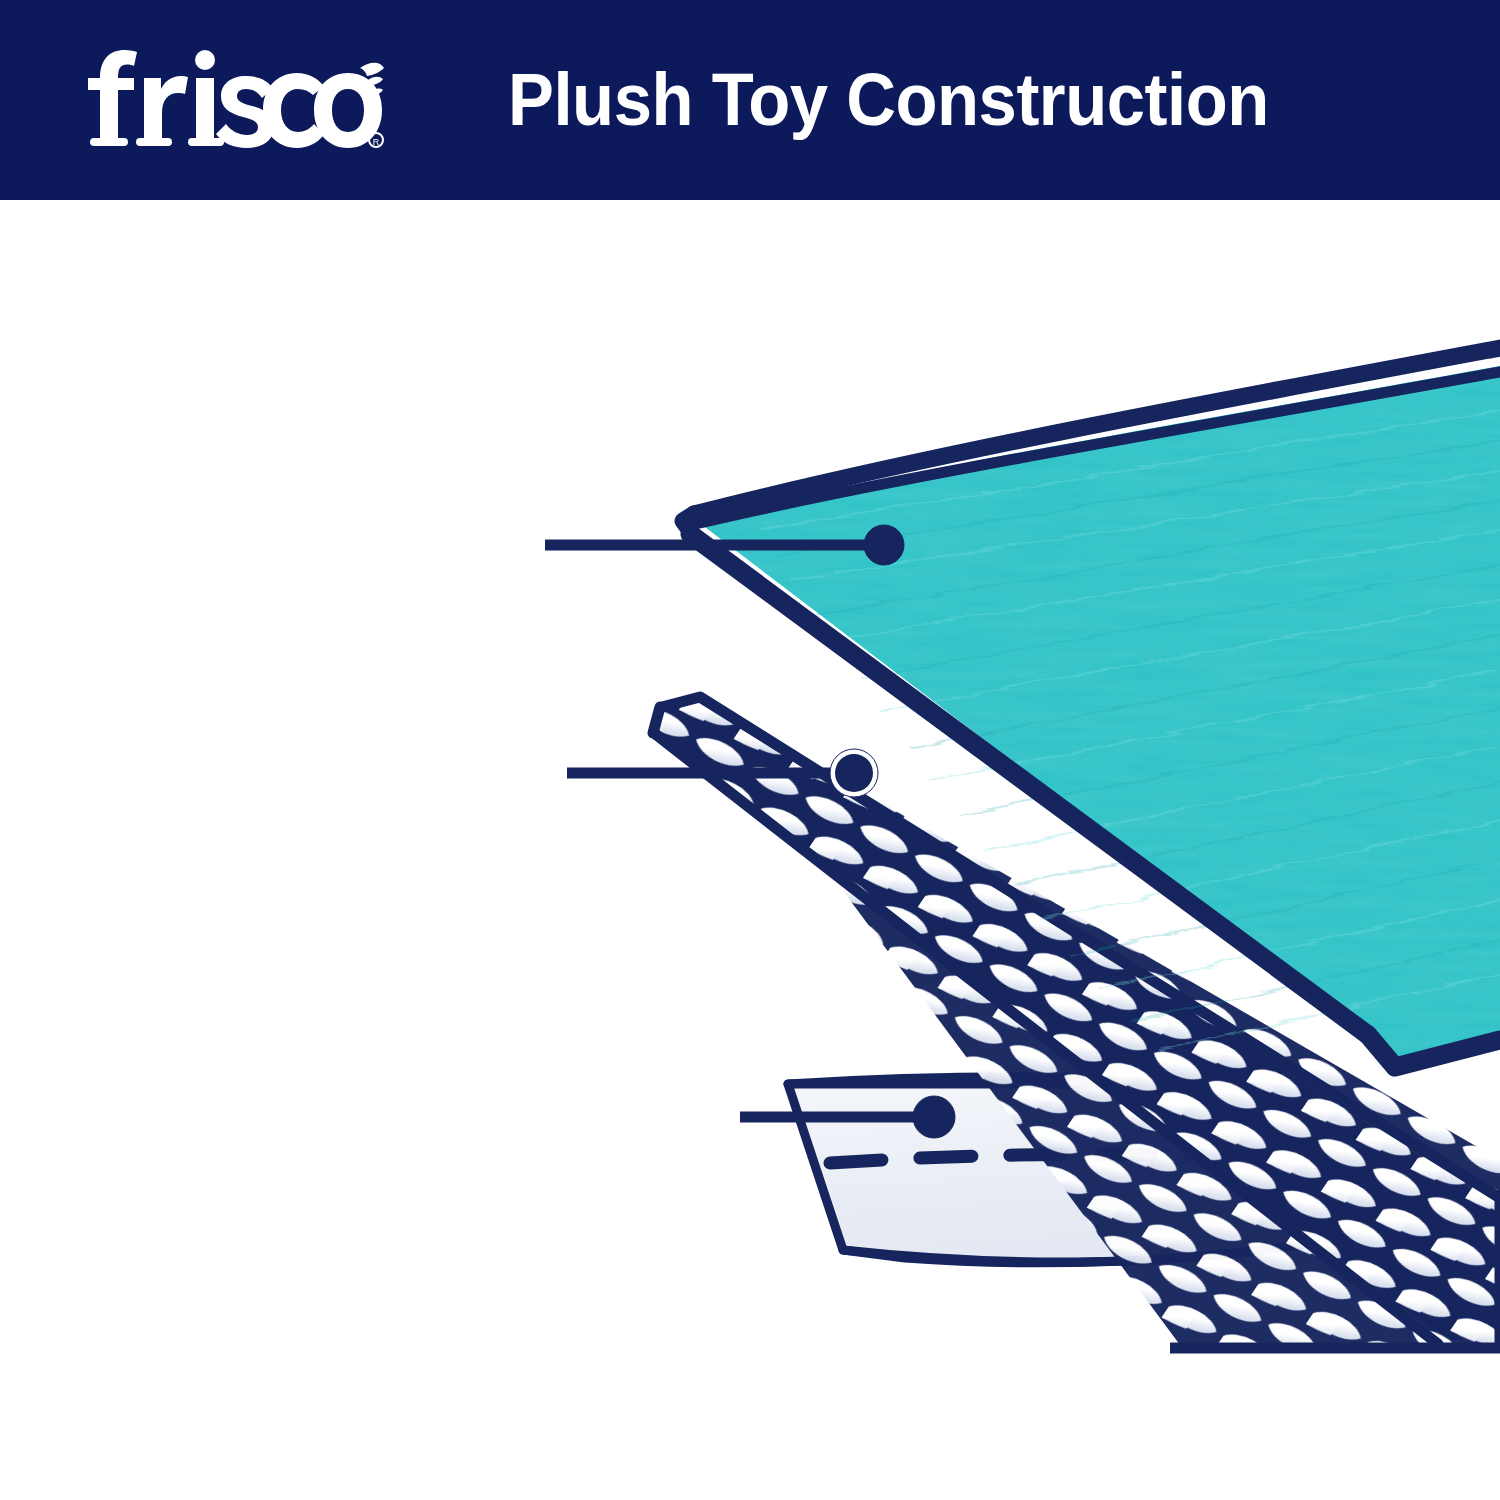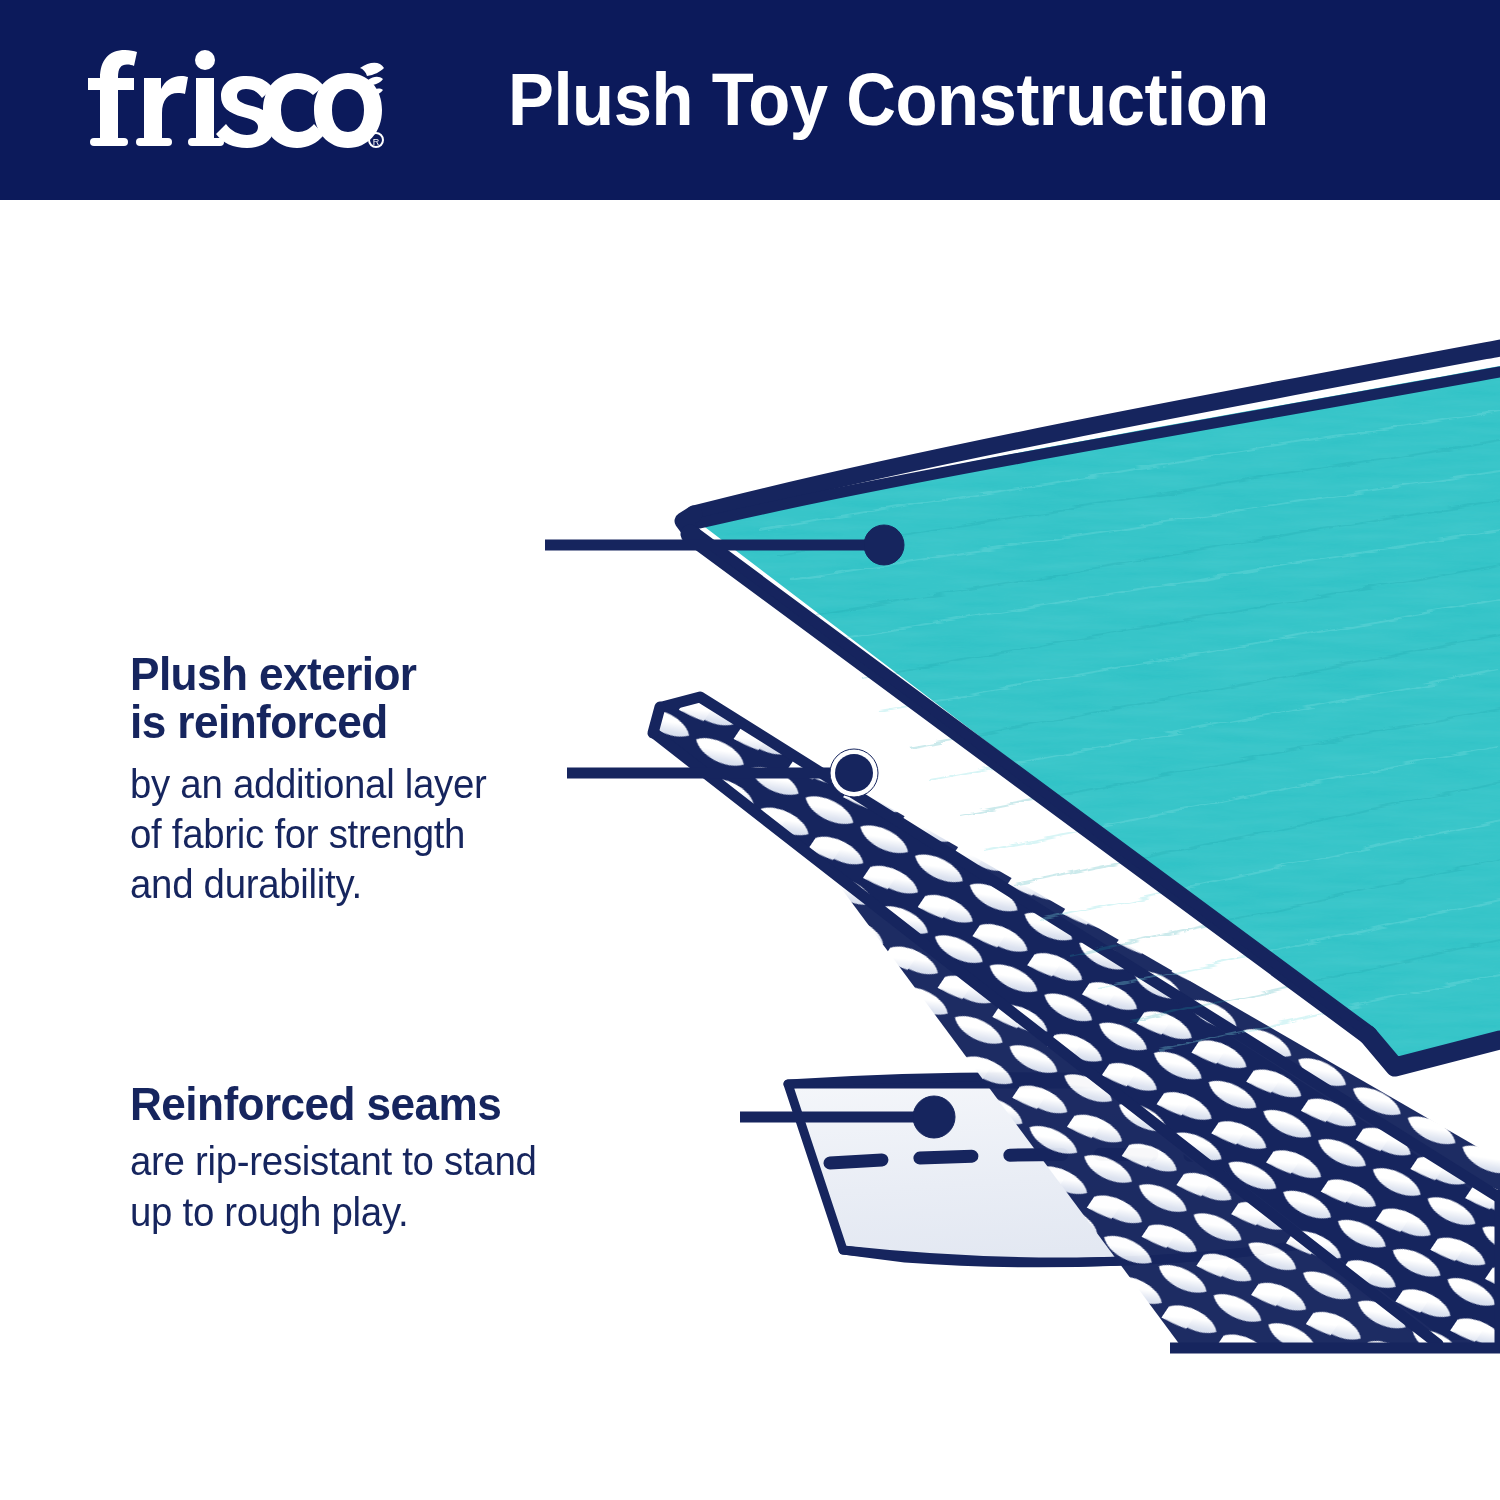--- a/index.html
+++ b/index.html
@@ -231,27 +231,15 @@
       </g>
 
       <g>
         <line x1="740" y1="1117" x2="934" y2="1117" stroke-width="11" stroke-linecap="butt"></line>
         <circle cx="934" cy="1117" r="21"></circle>
       </g>
     </g>
   </svg>
 
 
-  <div class="callout" id="co-plush-exterior">
-    <div class="head">Plush exterior
-is reinforced</div>
-    <div class="body">by an additional layer
-of fabric for strength
-and durability.</div>
-  </div>
-
-  <div class="callout" id="co-reinforced-seams">
-    <div class="head">Reinforced seams</div>
-    <div class="body">are rip-resistant to stand
-up to rough play.</div>
-  </div>
+
 
 </div>
 
 </body></html>

